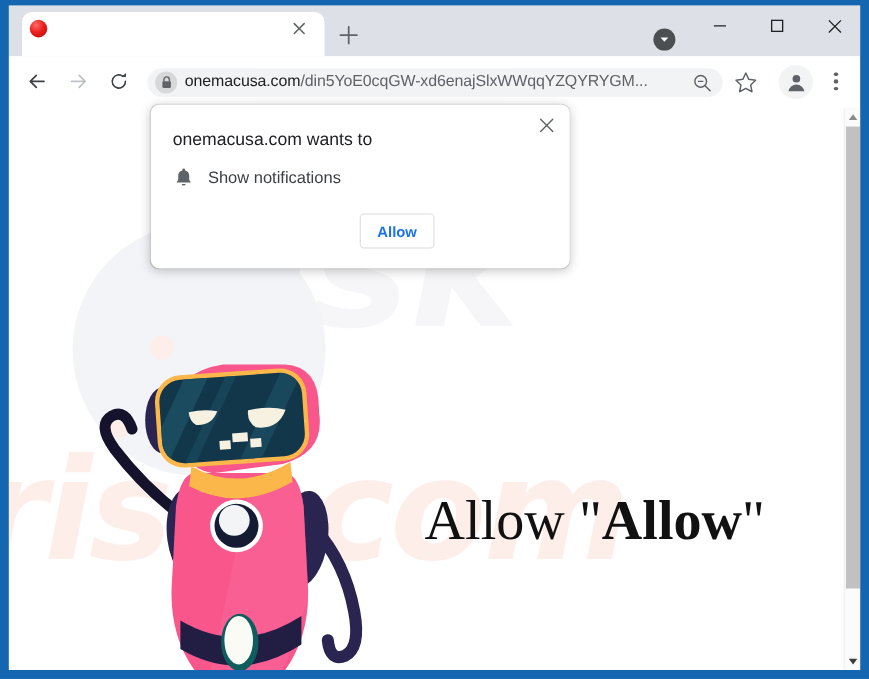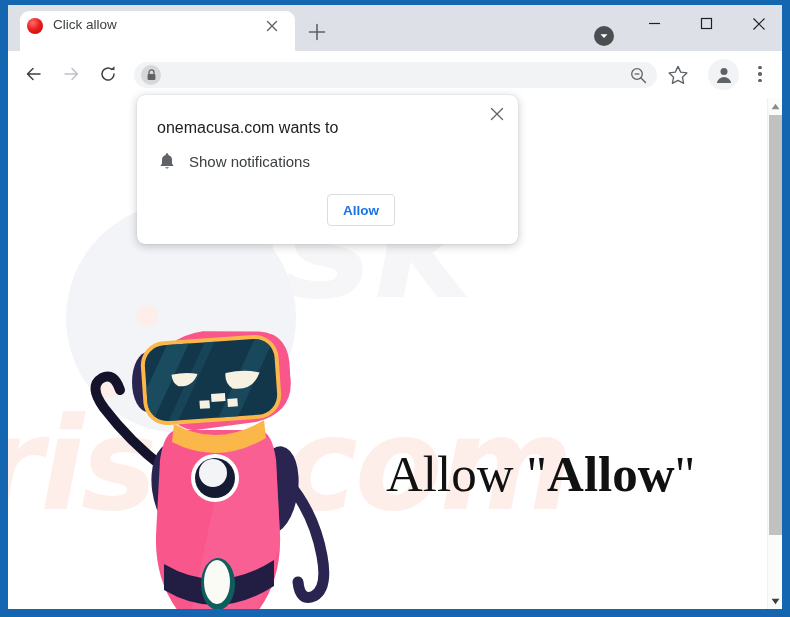--- a/index.html
+++ b/index.html
@@ -302,21 +302,20 @@
 </head>
 <body>
 
 <div id="window">
   <div id="window-inner">
 
     <div id="tabstrip">
 
       <div id="tab"></div>
       <div id="tab-favicon"></div>
-      <div id="tab-title">Click allow</div>
 
       <div id="tab-close">
         <svg width="18" height="18" viewBox="0 0 18 18">
           <path d="M4.5 4.5 L13.5 13.5 M13.5 4.5 L4.5 13.5" stroke="#5f6368" stroke-width="1.4" fill="none" stroke-linecap="round"></path>
         </svg>
       </div>
 
       <div id="new-tab">
         <svg width="24" height="24" viewBox="0 0 24 24">
           <path d="M12 4.5 V19.5 M4.5 12 H19.5" stroke="#5f6368" stroke-width="1.6" fill="none" stroke-linecap="round"></path>
@@ -365,20 +364,21 @@
         </svg>
       </div>
 
       <div id="omnibox">
         <div id="omnibox-lock">
           <svg width="11" height="12" viewBox="0 0 11 12">
             <path d="M3 5 V3.4 A2.5 2.5 0 0 1 8 3.4 V5" stroke="#5f6368" stroke-width="1.3" fill="none"></path>
             <rect x="1.6" y="4.9" width="7.8" height="6" rx="1" fill="#5f6368"></rect>
           </svg>
         </div>
+        <div id="omnibox-url"><span class="host">onemacusa.com</span><span class="path">/din5YoE0cqGW-xd6enajSlxWWqqYZQYRYGM...</span></div>
         <div id="zoom-icon">
           <svg width="19" height="19" viewBox="0 0 19 19">
             <circle cx="8" cy="8" r="5.3" stroke="#5f6368" stroke-width="1.3" fill="none"></circle>
             <path d="M5.6 8 H10.4" stroke="#5f6368" stroke-width="1.3"></path>
             <path d="M12 12 L16.5 16.5" stroke="#5f6368" stroke-width="1.4" stroke-linecap="round"></path>
           </svg>
         </div>
       </div>
 
       <div id="star-icon">

